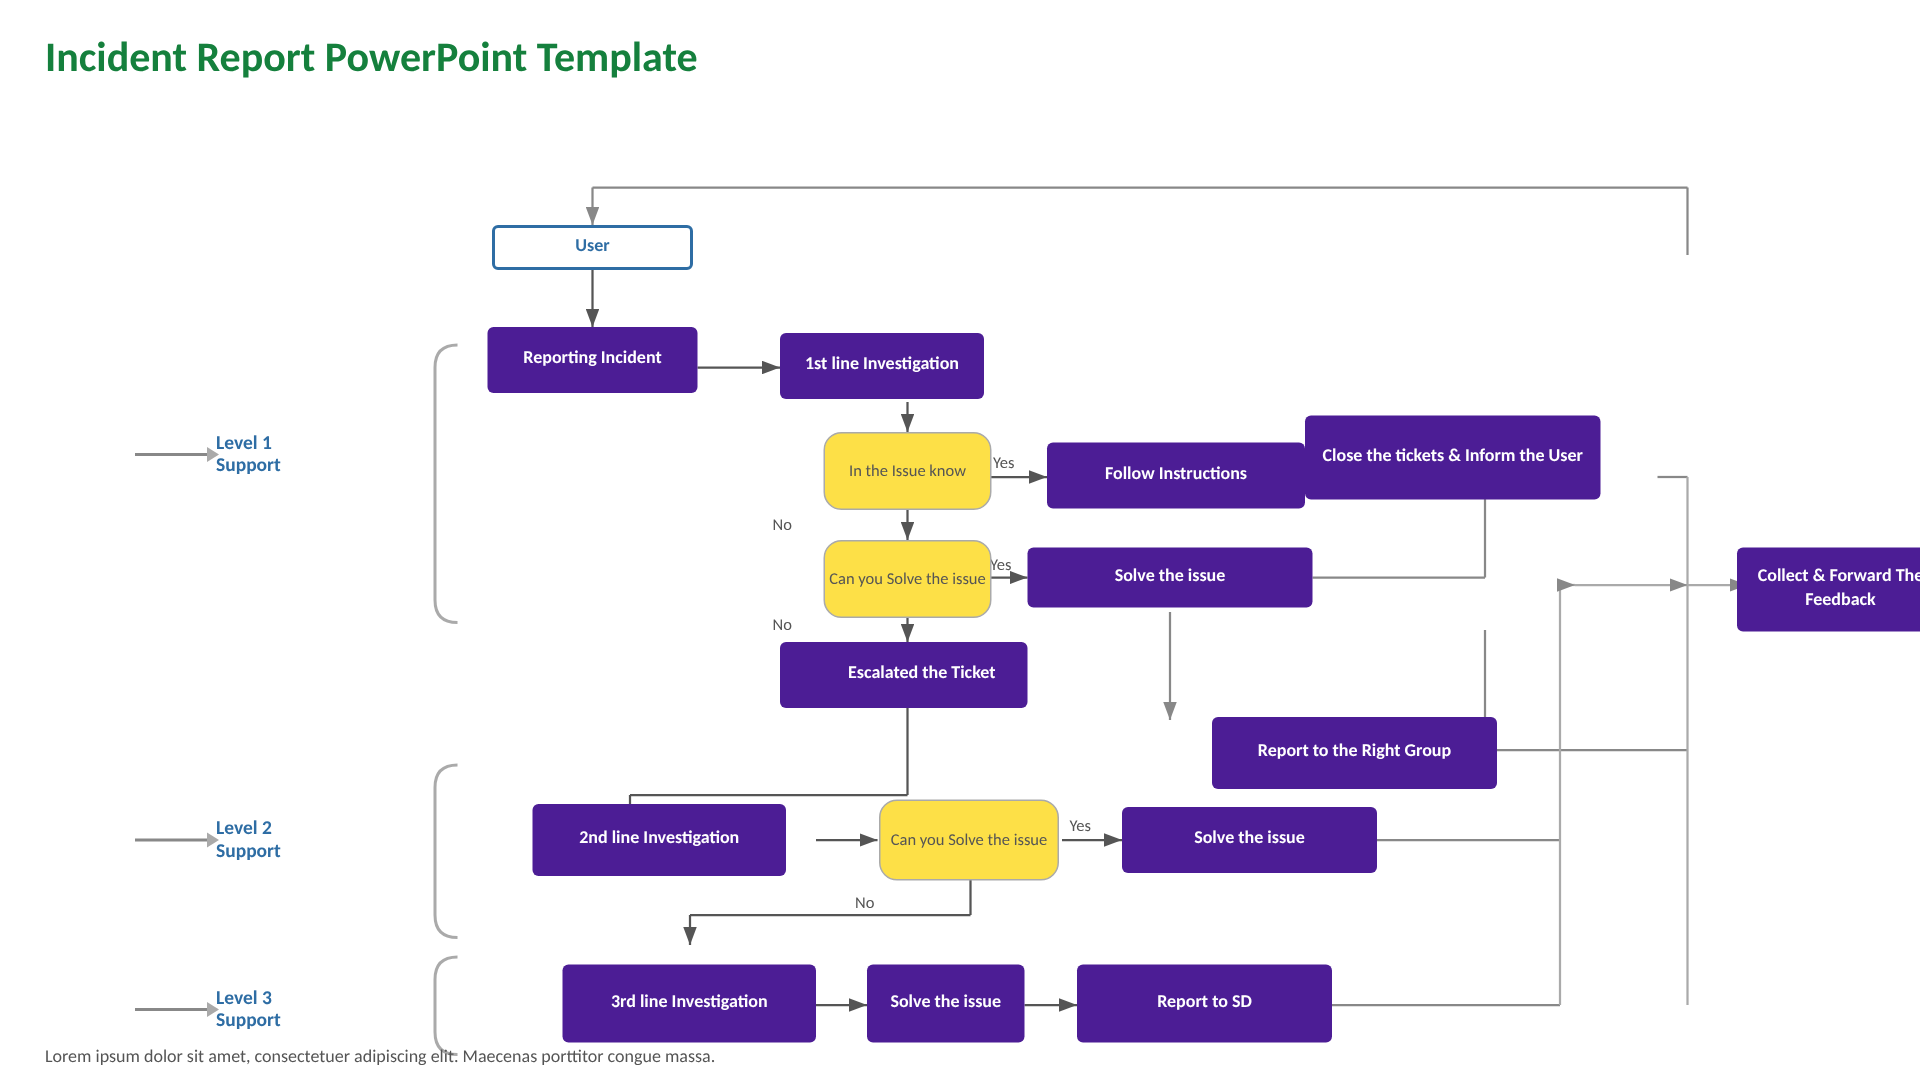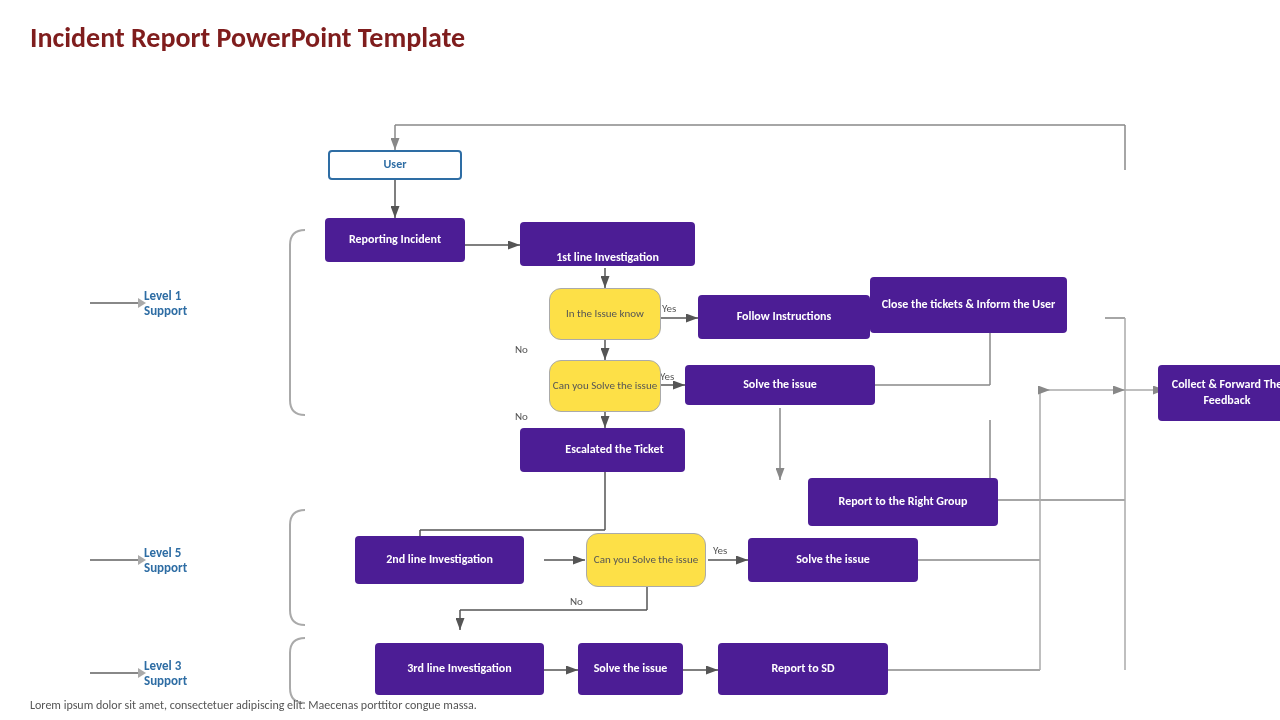--- a/index.html
+++ b/index.html
@@ -14,21 +14,21 @@
     .page {
       width: 1280px;
       height: 720px;
       background: #fff;
       padding: 20px 30px;
       position: relative;
     }
     .title {
       font-size: 28px;
       font-weight: bold;
-      color: #7f1d1d;
+      color: #15803d;
       margin-bottom: 15px;
     }
     .diagram-area {
       position: relative;
       width: 100%;
       height: 640px;
     }
     
     .box {
       position: absolute;
@@ -180,21 +180,21 @@
     </svg>
 
     <div class="box box-white-border" style="left:298px; top:80px; width:134px; height:30px;">
       <span>User</span>
     </div>
 
     <div class="box box-blue" style="left:295px; top:148px; width:140px; height:44px;">
       <span>Reporting Incident</span>
     </div>
 
-    <div class="box box-blue" style="left:490px; top:152px; width:175px; height:44px;align-items:flex-end;">
+    <div class="box box-blue" style="left:490px; top:152px; width:136px; height:44px;">
       <span>1st line Investigation</span>
     </div>
 
     <div class="box box-diamond" style="left:519px; top:218px; width:112px; height:52px;">
       <span>In the Issue know</span>
     </div>
 
     <div class="box box-diamond" style="left:519px; top:290px; width:112px; height:52px;">
       <span>Can you Solve the issue</span>
     </div>
@@ -253,21 +253,21 @@
         <div style="position:absolute; right:-6px; top:-4px; width:0; height:0; border-top:5px solid transparent; border-bottom:5px solid transparent; border-left:8px solid #aaa;"></div>
       </div>
       <div style="font-size:13px; font-weight:bold; color:#2e6da4; white-space:pre-line;">Level 1
 Support</div>
     </div>
 
     <div style="position:absolute; left:60px; top:475px; display:flex; align-items:center; gap:4px;">
       <div style="width:50px; height:0; border-bottom:2px solid #888; position:relative;">
         <div style="position:absolute; right:-6px; top:-4px; width:0; height:0; border-top:5px solid transparent; border-bottom:5px solid transparent; border-left:8px solid #aaa;"></div>
       </div>
-      <div style="font-size:13px; font-weight:bold; color:#2e6da4; white-space:pre-line;">Level 5
+      <div style="font-size:13px; font-weight:bold; color:#2e6da4; white-space:pre-line;">Level 2
 Support</div>
     </div>
 
     <div style="position:absolute; left:60px; top:588px; display:flex; align-items:center; gap:4px;">
       <div style="width:50px; height:0; border-bottom:2px solid #888; position:relative;">
         <div style="position:absolute; right:-6px; top:-4px; width:0; height:0; border-top:5px solid transparent; border-bottom:5px solid transparent; border-left:8px solid #aaa;"></div>
       </div>
       <div style="font-size:13px; font-weight:bold; color:#2e6da4; white-space:pre-line;">Level 3
 Support</div>
     </div>

